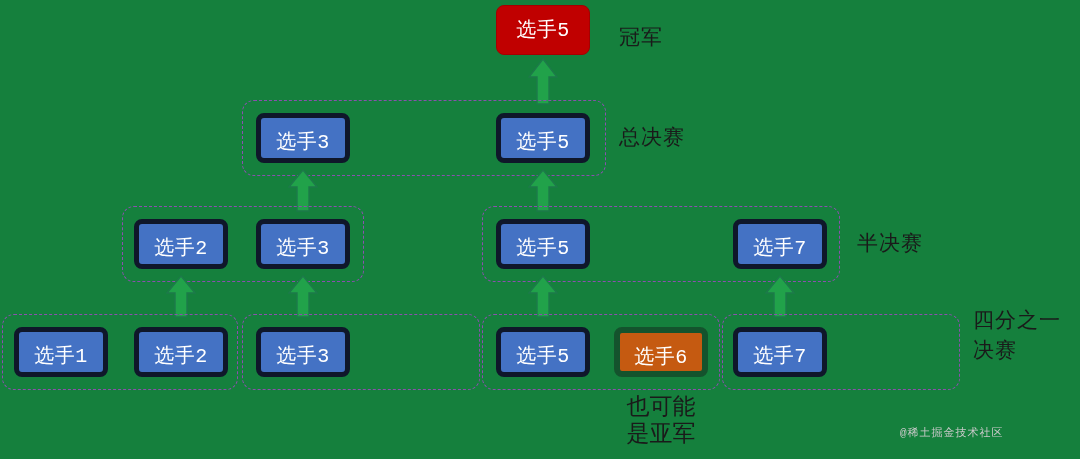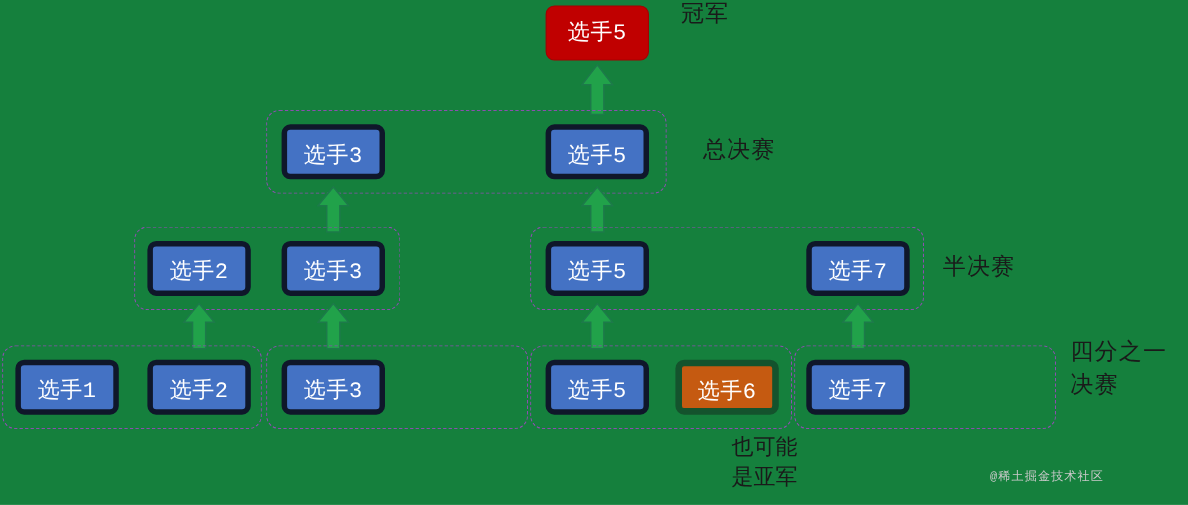--- a/index.html
+++ b/index.html
@@ -59,55 +59,55 @@
   .round-label {
     position: absolute;
     font-size: 21px;
     color: #1a1a1a;
     letter-spacing: 1px;
     white-space: pre-line;
     line-height: 30px;
   }
   .note-label {
     position: absolute;
-    font-size: 20px;
+    font-size: 23px;
     color: #1a1a1a;
-    text-align: right;
+    text-align: center;
     line-height: 27px;
     white-space: pre-line;
   }
   .watermark {
     position: absolute;
     font-size: 11px;
     color: #c9c9c9;
     letter-spacing: 1px;
   }
 </style>
 </head>
 <body>
 
 <div id="canvas">
 
   <div class="player-box champion" style="left:496px; top:5px;">选手5</div>
 
-  <div class="round-label" style="left:619px; top:0;">冠军</div>
+  <div class="round-label" style="left:619px; top:24px;">冠军</div>
 
   <div class="arrow-up" style="left:528px; top:57px;">
     <svg width="30" height="48" viewBox="0 0 30 48">
       <polygon points="15,2 29,20 21,20 21,47 9,47 9,20 1,20" fill="#21A24A" stroke="#1D7A4A" stroke-width="1.4"></polygon>
     </svg>
   </div>
 
   <div class="group-box" style="left:242px; top:100px; width:364px; height:76px;"></div>
 
   <div class="player-box" style="left:256px; top:113px;">选手3</div>
 
   <div class="player-box" style="left:496px; top:113px;">选手5</div>
 
-  <div class="round-label" style="left:619px; top:124px;margin-left:20px;">总决赛</div>
+  <div class="round-label" style="left:619px; top:124px;">总决赛</div>
 
   <div class="arrow-up" style="left:288px; top:168px;">
     <svg width="30" height="44" viewBox="0 0 30 44">
       <polygon points="15,2 29,19 21,19 21,43 9,43 9,19 1,19" fill="#21A24A" stroke="#1D7A4A" stroke-width="1.4"></polygon>
     </svg>
   </div>
   <div class="arrow-up" style="left:528px; top:168px;">
     <svg width="30" height="44" viewBox="0 0 30 44">
       <polygon points="15,2 29,19 21,19 21,43 9,43 9,19 1,19" fill="#21A24A" stroke="#1D7A4A" stroke-width="1.4"></polygon>
     </svg>

